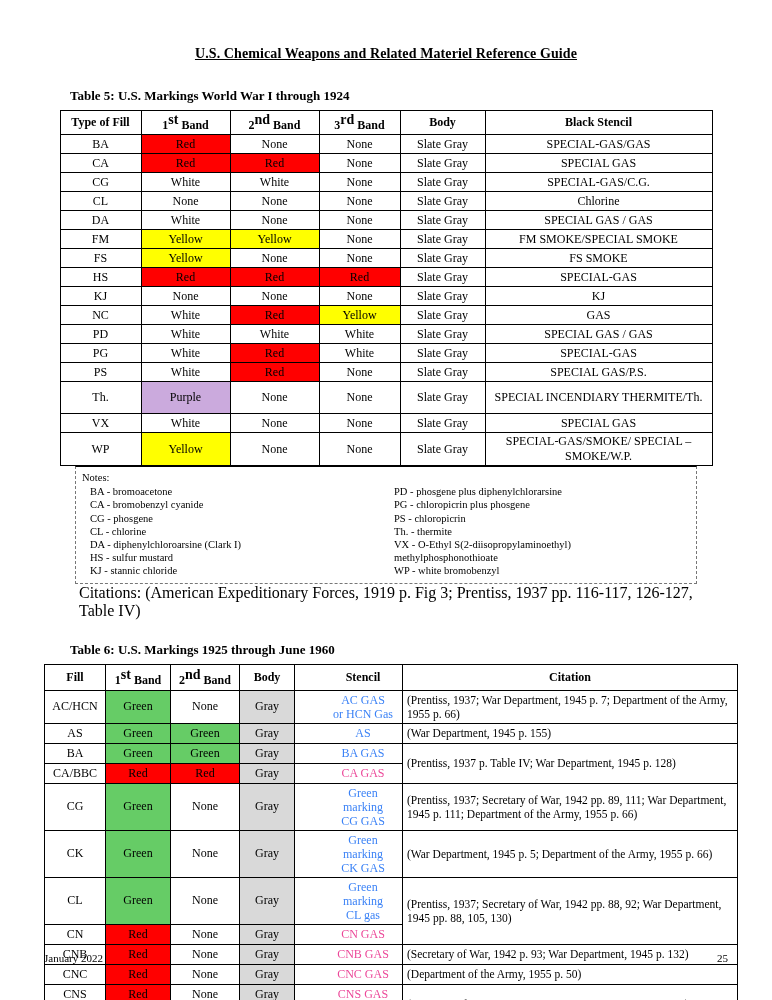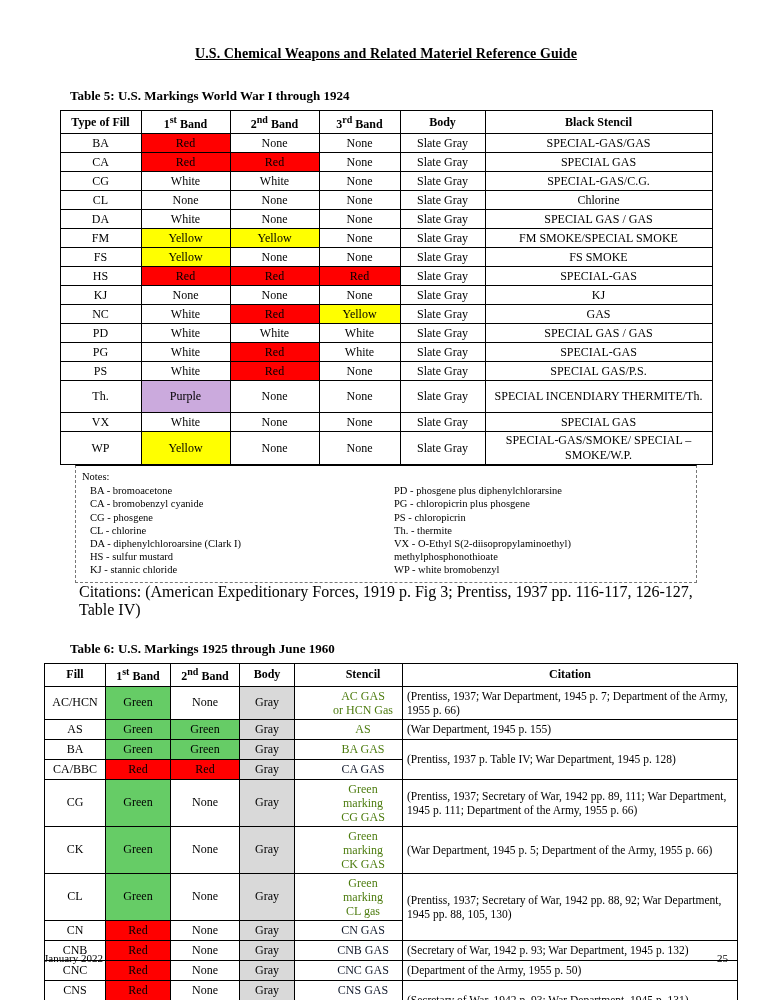--- a/index.html
+++ b/index.html
@@ -16,21 +16,21 @@
   table{border-collapse:collapse;font-size:12px;}
   .t5{width:622px;margin:0 auto;table-layout:fixed;}
   .t5 th,.t5 td{border:1px solid #000;text-align:center;padding:1px 2px;height:16px;line-height:15px;}
   .t5 th{font-weight:bold;font-size:12px;margin-top:32px;}
   .t5 .c0{width:76px;}
   .t5 .c1{width:84px;}
   .t5 .c2{width:84px;}
   .t5 .c3{width:76px;}
   .t5 .c4{width:80px;}
   .t5 .c5{width:222px;}
-  .sup{font-size:10px;vertical-align:super;}
+  .sup{font-size:14px;vertical-align:super;}
   .red{background:#ff0000;}
   .yellow{background:#ffff00;}
   .purple{background:#cbaadd;}
   .white{background:#ffffff;}
   .tall{height:32px;}
   .notes-box{
     width:622px;margin:0 auto;border:1px dashed #777;border-top:1px solid #000;
     box-sizing:border-box;padding:4px 6px 5px 6px;font-size:10.5px;line-height:13.2px;
   }
   .notes-title{margin-bottom:1px;}
@@ -43,22 +43,22 @@
   .t6 th{font-weight:bold;}
   .t6 .k0{width:54px;}
   .t6 .k1{width:58px;}
   .t6 .k2{width:62px;}
   .t6 .k3{width:48px;}
   .t6 .k4{width:72px;padding-left:32px;}
   .t6 .k5{width:328px;}
   .t6 td.cite{text-align:left;font-size:11.5px;line-height:14px;padding:2px 4px;}
   .green{background:#66cc66;}
   .gray{background:#d9d9d9;}
-  .stencil-green{color:#4d7c0f;}
-  .stencil-red{color:#0f172a;}
+  .stencil-green{color:#3b82f6;}
+  .stencil-red{color:#ec4899;}
   .footer{
     position:absolute;left:44px;right:44px;bottom:36px;display:flex;justify-content:space-between;
     font-size:11px;
   }
   .stencil-multi{line-height:14px;}
 </style>
 </head>
 <body>
 
 <div class="page">

